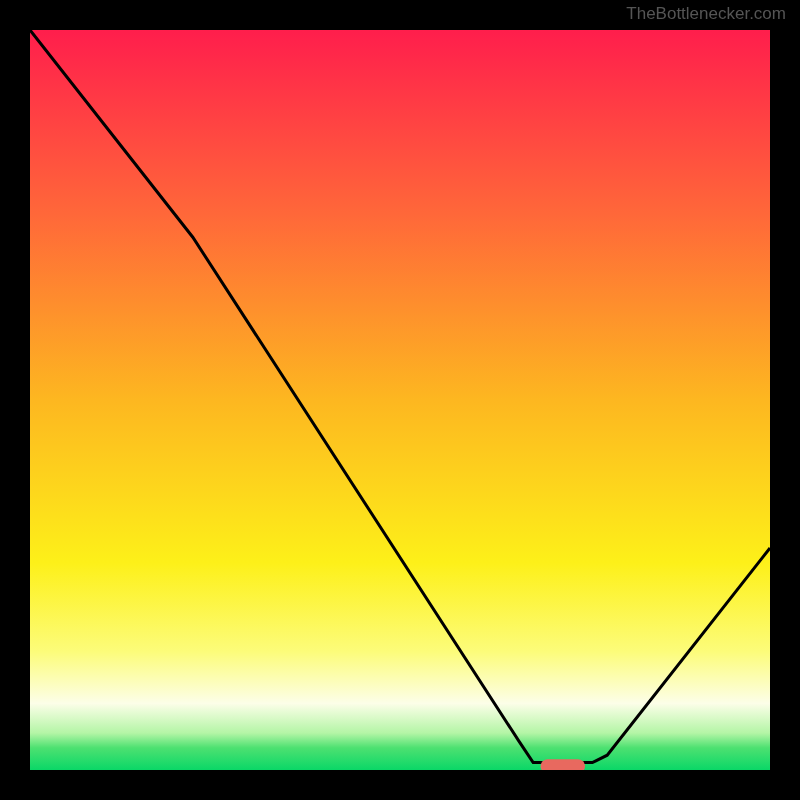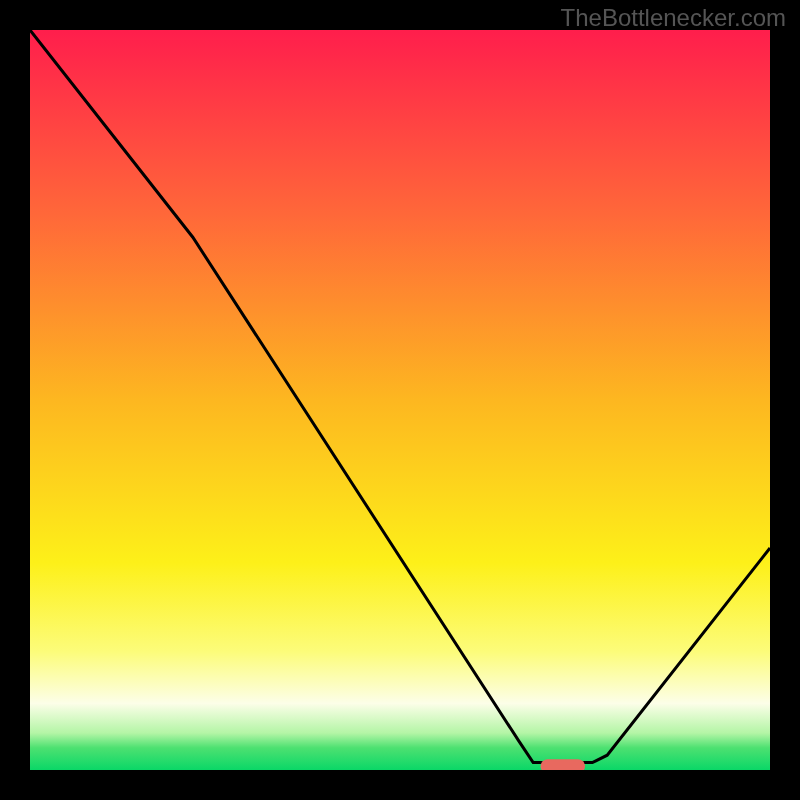--- a/index.html
+++ b/index.html
@@ -9,21 +9,21 @@
     height: 800px;
     background: #000;
     position: relative;
     font-family: Arial, sans-serif;
   }
   .watermark {
     position: absolute;
     top: 4px;
     right: 14px;
     color: #555;
-    font-size: 24px;
+    font-size: 17px;
     font-weight: 500;
     z-index: 10;
   }
   .chart-area {
     position: absolute;
     top: 30px;
     left: 30px;
     width: 740px;
     height: 740px;
   }

